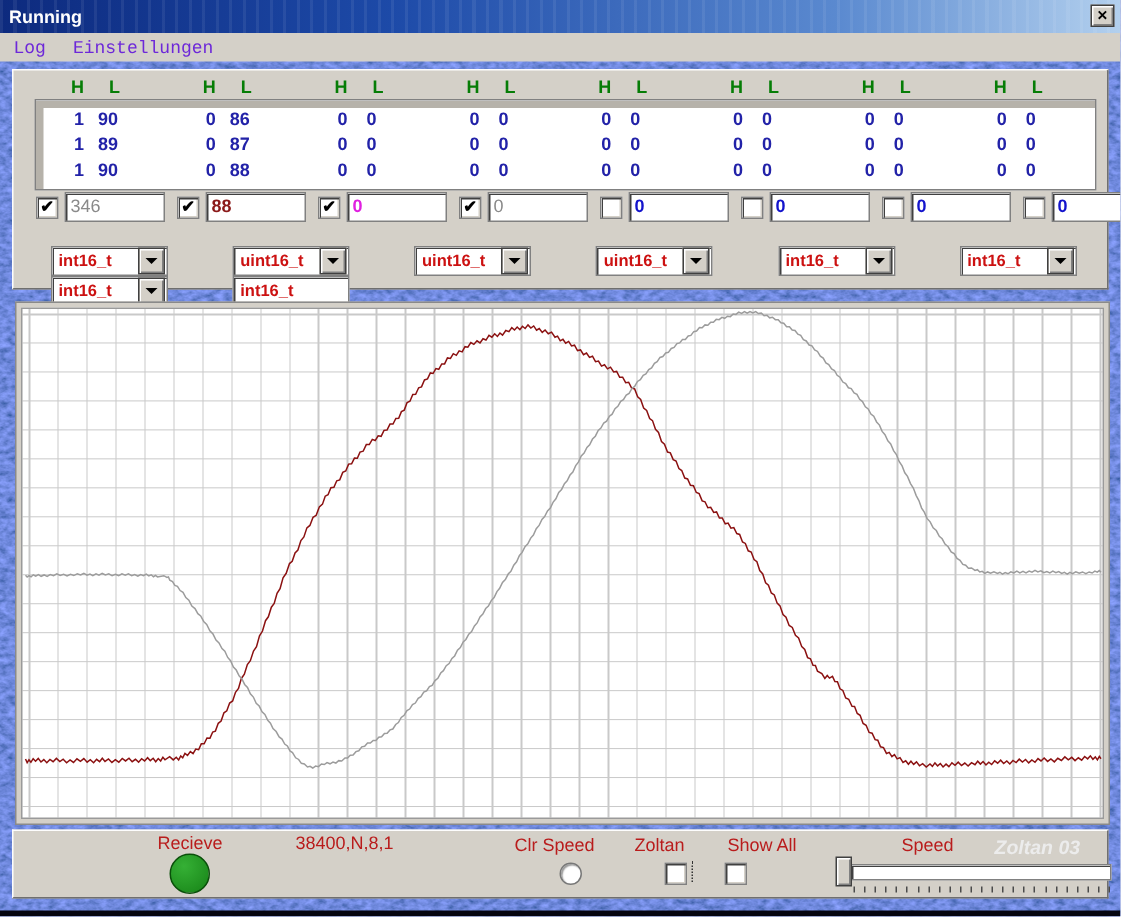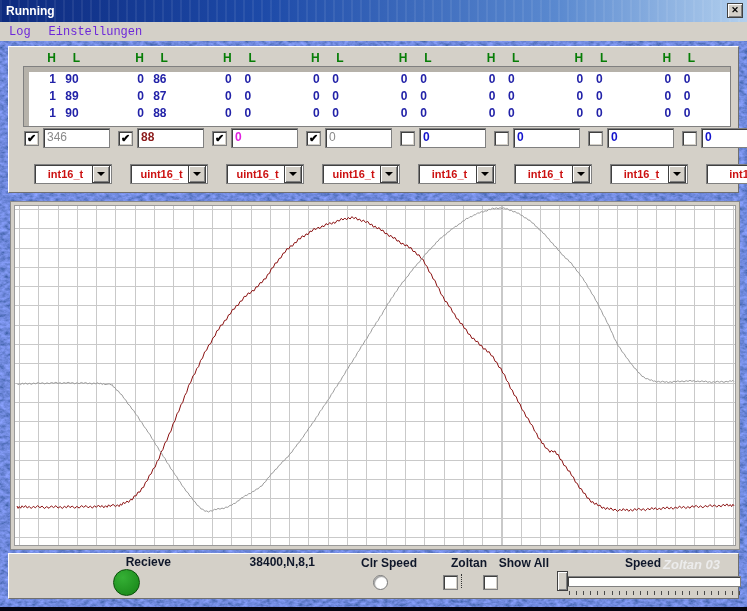--- a/index.html
+++ b/index.html
@@ -35,40 +35,40 @@
   .val-cell{display:flex;padding-left:14px;gap:8px;font-size:12px;font-weight:bold;color:#2222a8;}
   .val-cell .vh{width:22px;text-align:right;}
   .val-cell .vl{width:16px;text-align:center;}
   .check-row{position:absolute;left:7px;top:81px;width:727px;display:grid;grid-template-columns:repeat(8,1fr);}
   .check-group{display:flex;align-items:flex-start;padding-left:8px;}
   .cbx{width:13px;height:13px;background:#fff;border:1px solid #808080;
     box-shadow:inset 1px 1px 0 #404040,inset -1px -1px 0 #d4d0c8;margin-top:3px;flex:0 0 13px;
     font-size:11px;line-height:12px;text-align:center;font-weight:bold;color:#000;}
   .field{margin-left:4px;width:62px;height:17px;background:#fff;border:1px solid #808080;
     box-shadow:inset 1px 1px 0 #404040;font-size:12px;padding:1px 0 0 3px;overflow:hidden;}
-  .combo-row{position:absolute;left:7px;top:117px;width:727px;display:grid;grid-template-columns:repeat(8,1fr);text-align:center;}
+  .combo-row{position:absolute;left:7px;top:117px;width:727px;display:grid;grid-template-columns:repeat(6,1fr);}
   .combo{margin-left:18px;width:78px;height:20px;background:#fff;border:1px solid #808080;
     box-shadow:inset 1px 1px 0 #404040;display:flex;align-items:center;box-sizing:border-box;}
   .combo-text{flex:1;font-size:11px;font-weight:bold;color:#c11;padding-left:4px;white-space:nowrap;}
   .combo-btn{width:16px;height:16px;margin-right:1px;background:#d4d0c8;border:1px solid #404040;
     box-shadow:inset 1px 1px 0 #fff,inset -1px -1px 0 #808080;display:flex;align-items:center;justify-content:center;flex:0 0 16px;}
   .combo-arrow{width:0;height:0;border-left:4px solid transparent;border-right:4px solid transparent;border-top:4px solid #000;}
   
   .chart-frame{position:absolute;left:10px;top:201px;width:730px;height:349px;background:#d4d0c8;
     border:1px solid #8a8a8a;padding:3px;box-sizing:border-box;}
   .plot{position:relative;width:720px;height:339px;background:#fff;border:1px solid #9a9a9a;box-sizing:content-box;
     background-image:
       repeating-linear-gradient(to right,#c9c9c9 0 1px,transparent 1px 19.3px),
       repeating-linear-gradient(to bottom,#c9c9c9 0 1px,transparent 1px 19.3px);
     background-position:4px 3px;}
   .plot svg{position:absolute;left:0;top:0;}
   
   .statusbar{position:absolute;left:8px;top:553px;width:731px;height:46px;background:#d4d0c8;
     border:1px solid;border-color:#fdfdfd #6f6f6f #6f6f6f #fdfdfd;box-sizing:border-box;}
-  .glabel{position:absolute;font-size:12px;font-weight:bold;color:#0f172a;text-align:right;}
+  .glabel{position:absolute;font-size:12px;font-weight:normal;color:#b91c1c;text-align:left;}
   .close-btn{position:absolute;left:18px;top:8px;width:68px;height:31px;background:#d4d0c8;
     border:1px solid #404040;box-shadow:inset 1px 1px 0 #ffffff,inset 2px 2px 0 #e8e4dc,inset -1px -1px 0 #808080;
     color:#d60000;font-weight:bold;font-size:20px;font-family:"Liberation Sans",sans-serif;padding:0 0 3px 0;}
   .led{position:absolute;left:104px;top:15px;width:25px;height:25px;border-radius:50%;
     border:1px solid #0a4f0a;background:radial-gradient(circle at 35% 30%,#2fae2f,#0e7e0e 75%);}
   .program{position:absolute;left:152px;top:15px;font-size:21px;font-weight:bold;color:#fff;letter-spacing:1px;}
   .radio{position:absolute;left:364px;top:21px;width:13px;height:13px;border-radius:50%;background:#fff;
     border:1px solid #787878;box-shadow:inset 1px 1px 1px #9a9a9a;}
   .scbx{position:absolute;width:13px;height:13px;background:#fff;border:1px solid #808080;
     box-shadow:inset 1px 1px 0 #404040,inset -1px -1px 0 #d4d0c8;}

